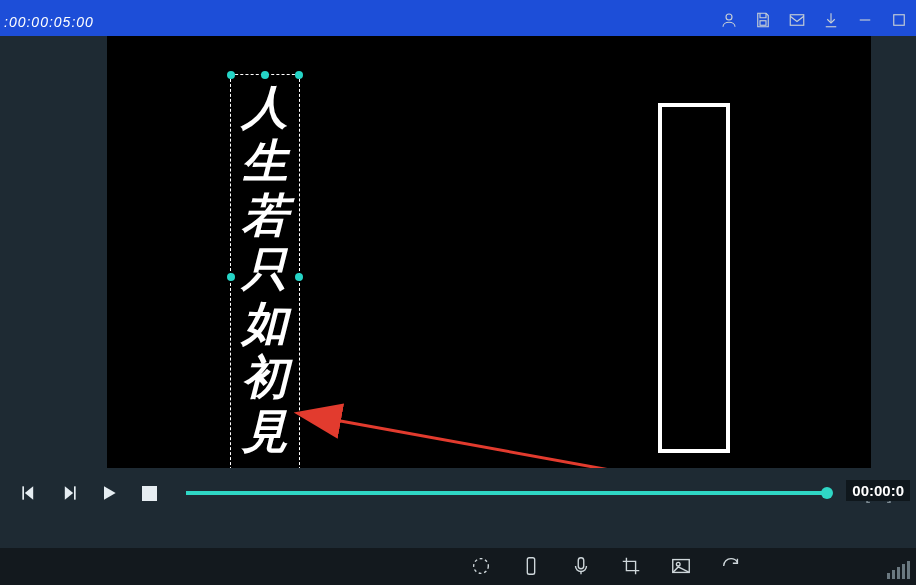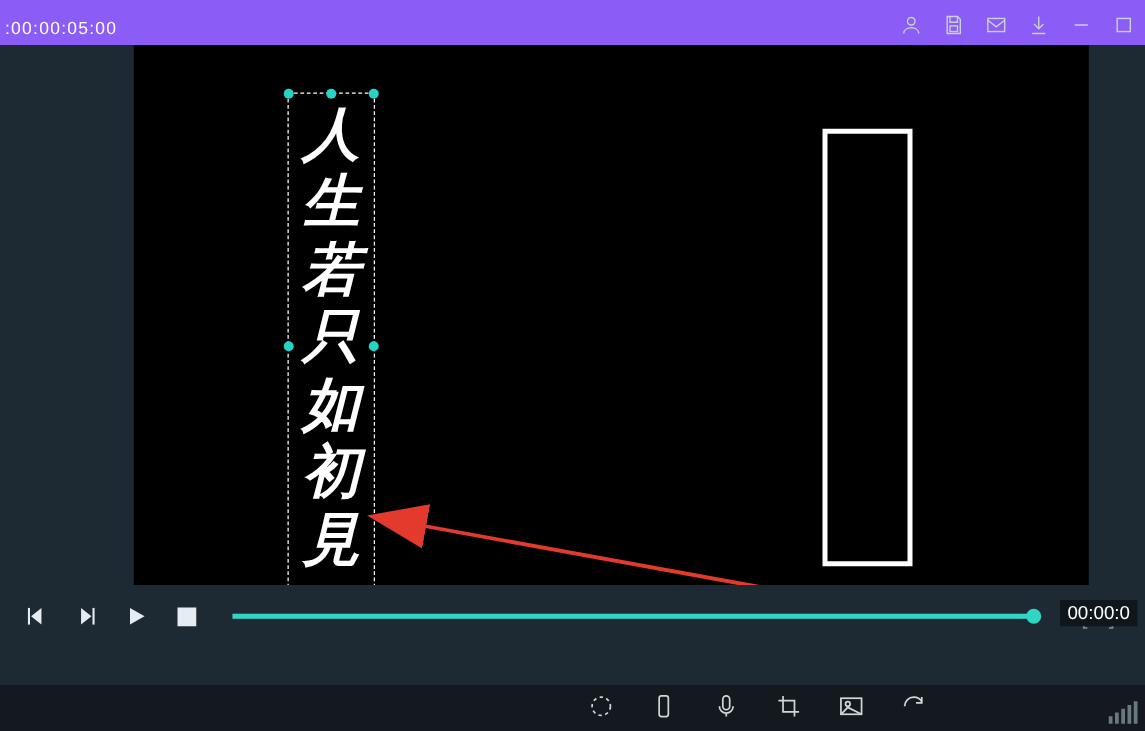--- a/index.html
+++ b/index.html
@@ -1,18 +1,18 @@
 <!DOCTYPE html>
 <html><head>
 <meta charset="utf-8">
 <style>
   *{box-sizing:border-box;margin:0;padding:0;}
   html,body{width:916px;height:585px;background:#1e2a33;font-family:Arial,sans-serif;overflow:hidden;}
   
-  .topbar{position:absolute;left:0;top:0;width:916px;height:44px;background:#8b5cf6;display:flex;align-items:center;justify-content:space-between;padding:0 8px 0 4px;}
+  .topbar{position:absolute;left:0;top:0;width:916px;height:44px;background:#1d4ed8;display:flex;align-items:center;justify-content:space-between;padding:0 8px 0 4px;font-style:italic;}
   .timecode{color:#ffffff;font-size:14px;letter-spacing:1px;}
   .topicons{display:flex;align-items:center;gap:16px;}
   .topicons svg{width:18px;height:18px;stroke:#c9d1d6;fill:none;stroke-width:1.5;}
   
   .viewport{position:absolute;left:0;top:36px;width:916px;height:432px;background:#1e2a33;}
   .black-stage{position:absolute;left:107px;top:0;width:764px;height:432px;background:#000000;}
   
   .textbox{position:absolute;left:230px;top:38px;width:70px;height:406px;border:1px dashed #ffffff;}
   .handle{position:absolute;width:8px;height:8px;background:#25d4c6;border-radius:50%;}
   .h-tl{left:-4px;top:-4px;} .h-tm{left:50%;top:-4px;margin-left:-4px;} .h-tr{right:-4px;top:-4px;}
@@ -26,21 +26,21 @@
   .arrow-layer{position:absolute;left:0;top:0;width:916px;height:585px;pointer-events:none;}
   
   .playbar{position:absolute;left:0;top:468px;width:916px;height:50px;background:#1e2a33;display:flex;align-items:center;padding:0 18px;gap:18px;}
   .pbtn{width:22px;height:22px;display:flex;align-items:center;justify-content:center;cursor:pointer;}
   .pbtn svg{width:20px;height:20px;fill:#e6edf2;}
   .stopbtn{width:15px;height:15px;background:#e6edf2;}
   .progress-wrap{flex:1;height:4px;background:#3a4951;position:relative;margin-left:8px;margin-right:20px;}
   .progress-fill{position:absolute;left:0;top:0;height:4px;background:#2fd6c5;width:100%;}
   .progress-knob{position:absolute;right:-6px;top:-4px;width:12px;height:12px;background:#2fd6c5;border-radius:50%;}
   .bracket{color:#7d8b93;font-size:18px;letter-spacing:6px;}
-  .tc-small{position:absolute;right:6px;top:480px;color:#ffffff;font-size:15px;background:#0f171c;padding:2px 6px;}
+  .tc-small{position:absolute;right:6px;top:480px;color:#ffffff;font-size:15px;background:#0f171c;padding:2px 6px;font-weight:bold;}
   
   .bottomstrip{position:absolute;left:0;top:548px;width:916px;height:37px;background:#13191e;}
   .bottomicons{position:absolute;left:470px;bottom:4px;display:flex;align-items:center;gap:28px;}
   .bottomicons svg{width:22px;height:22px;stroke:#cfd7db;fill:none;stroke-width:1.5;}
   .zoombars{position:absolute;right:6px;bottom:6px;display:flex;align-items:flex-end;gap:2px;}
   .zoombars div{width:3px;background:#6a7880;}
 </style>
 </head>
 <body>
 

